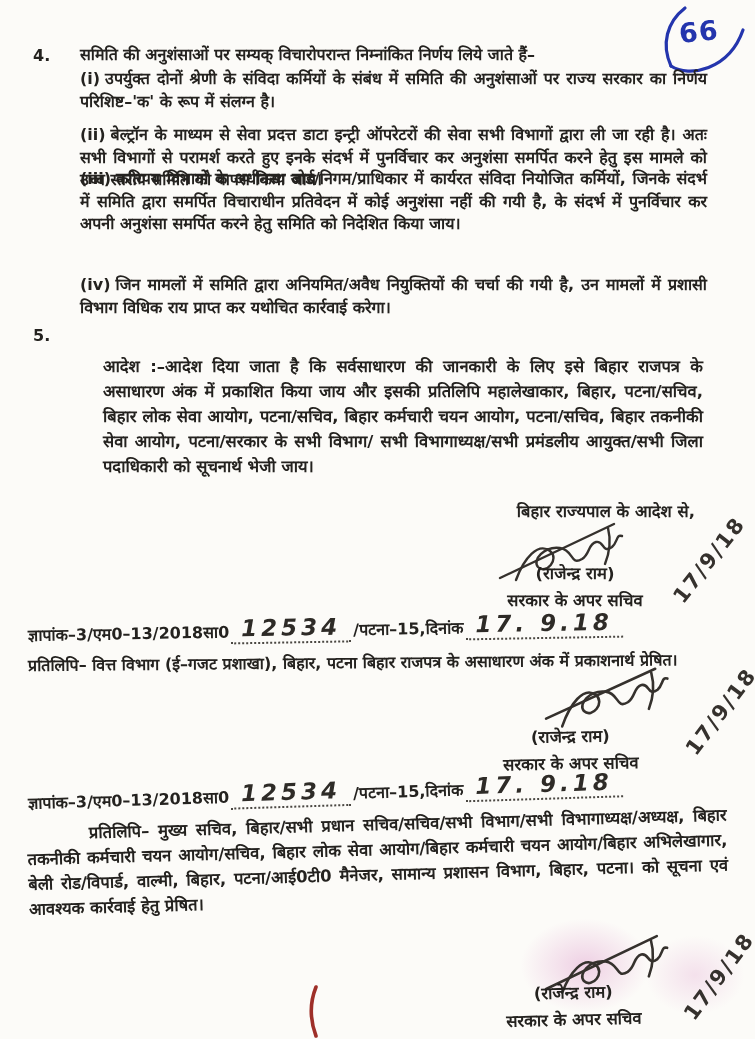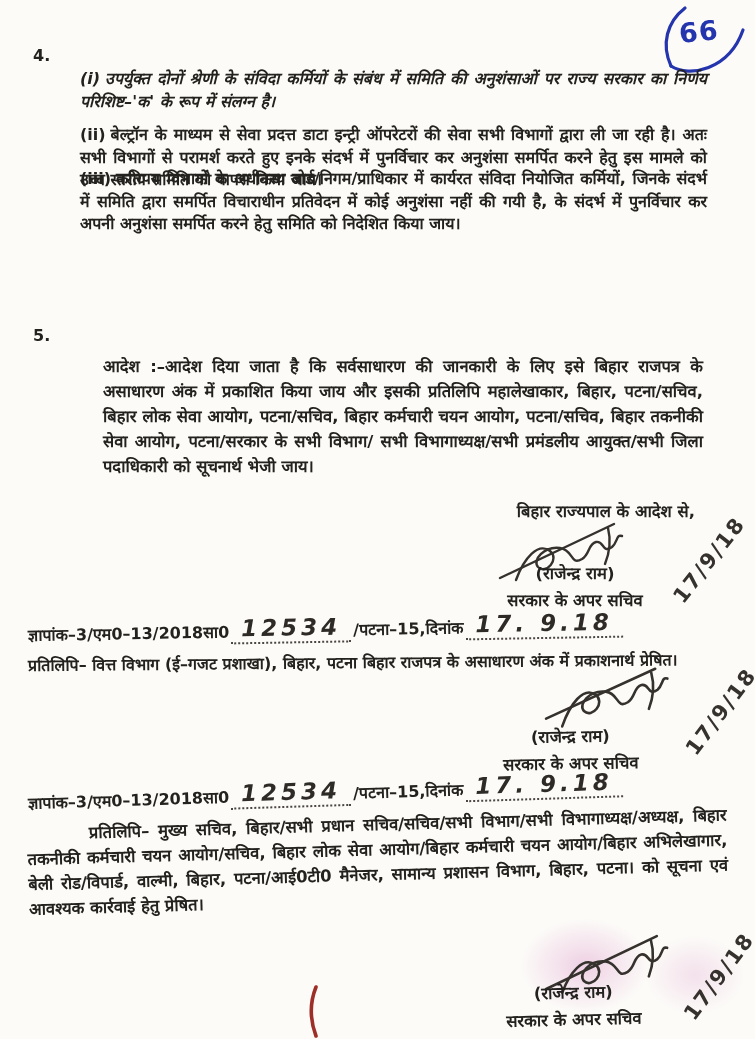--- a/index.html
+++ b/index.html
@@ -50,27 +50,29 @@
 
   <div class="abs" style="left:645px; top:2px; width:110px; height:78px;">
     <svg width="110" height="78" viewBox="0 0 110 78">
       <path d="M40,6 C22,20 16,42 26,64" fill="none" stroke="#2435ad" stroke-width="3.2" stroke-linecap="round"></path>
       <path d="M26,64 C44,76 84,68 98,28" fill="none" stroke="#2435ad" stroke-width="3.2" stroke-linecap="round"></path>
     </svg>
     <span class="corner-num">66</span>
   </div>
 
   <span class="abs item-no" style="left:33px; top:46px;">4.</span>
+  <p class="abs doc" style="left:80px; top:44px; width:630px;">समिति की अनुशंसाओं पर सम्यक् विचारोपरान्त निम्नांकित निर्णय लिये जाते हैं–</p>
 
-  <p class="abs doc just" style="left:80px; top:68px; width:627px;font-style:italic;"><span class="sub-label">(i)</span><span>उपर्युक्त दोनों श्रेणी के संविदा कर्मियों के संबंध में समिति की अनुशंसाओं पर राज्य सरकार का निर्णय परिशिष्ट–'क' के रूप में संलग्न है।</span></p>
+  <p class="abs doc just" style="left:80px; top:68px; width:627px;"><span class="sub-label">(i)</span><span>उपर्युक्त दोनों श्रेणी के संविदा कर्मियों के संबंध में समिति की अनुशंसाओं पर राज्य सरकार का निर्णय परिशिष्ट–'क' के रूप में संलग्न है।</span></p>
 
   <p class="abs doc just" style="left:80px; top:124px; width:627px;"><span class="sub-label">(ii)</span><span>बेल्ट्रॉन के माध्यम से सेवा प्रदत्त डाटा इन्ट्री ऑपरेटरों की सेवा सभी विभागों द्वारा ली जा रही है। अतः सभी विभागों से परामर्श करते हुए इनके संदर्भ में पुनर्विचार कर अनुशंसा समर्पित करने हेतु इस मामले को उच्च स्तरीय समिति को वापस किया जाय।</span></p>
 
   <p class="abs doc just" style="left:80px; top:168px; width:627px;"><span class="sub-label">(iii)</span><span>कतिपय विभागों के अधीनस्थ बोर्ड/निगम/प्राधिकार में कार्यरत संविदा नियोजित कर्मियों, जिनके संदर्भ में समिति द्वारा समर्पित विचाराधीन प्रतिवेदन में कोई अनुशंसा नहीं की गयी है, के संदर्भ में पुनर्विचार कर अपनी अनुशंसा समर्पित करने हेतु समिति को निदेशित किया जाय।</span></p>
 
+  <p class="abs doc just" style="left:80px; top:274px; width:627px;"><span class="sub-label">(iv)</span><span>जिन मामलों में समिति द्वारा अनियमित/अवैध नियुक्तियों की चर्चा की गयी है, उन मामलों में प्रशासी विभाग विधिक राय प्राप्त कर यथोचित कार्रवाई करेगा।</span></p>
 
   <span class="abs item-no" style="left:33px; top:326px;">5.</span>
 
   <p class="abs doc just" style="left:103px; top:354px; width:600px; font-size:16.5px; line-height:25px;">आदेश :–आदेश दिया जाता है कि सर्वसाधारण की जानकारी के लिए इसे बिहार राजपत्र के असाधारण अंक में प्रकाशित किया जाय और इसकी प्रतिलिपि महालेखाकार, बिहार, पटना/सचिव, बिहार लोक सेवा आयोग, पटना/सचिव, बिहार कर्मचारी चयन आयोग, पटना/सचिव, बिहार तकनीकी सेवा आयोग, पटना/सरकार के सभी विभाग/ सभी विभागाध्यक्ष/सभी प्रमंडलीय आयुक्त/सभी जिला पदाधिकारी को सूचनार्थ भेजी जाय।</p>
 
   <div class="by-order" style="top:499px; right:60px;">बिहार राज्यपाल के आदेश से,</div>
 
   <div class="sig-block" style="left:420px; top:506px; width:330px; height:115px;">
     <svg class="scribble" style="left:72px; top:6px;" width="170" height="78" viewBox="0 0 170 78">
       <path d="M8,66 L122,12" fill="none" stroke="#35312d" stroke-width="2.4" stroke-linecap="round"></path>

